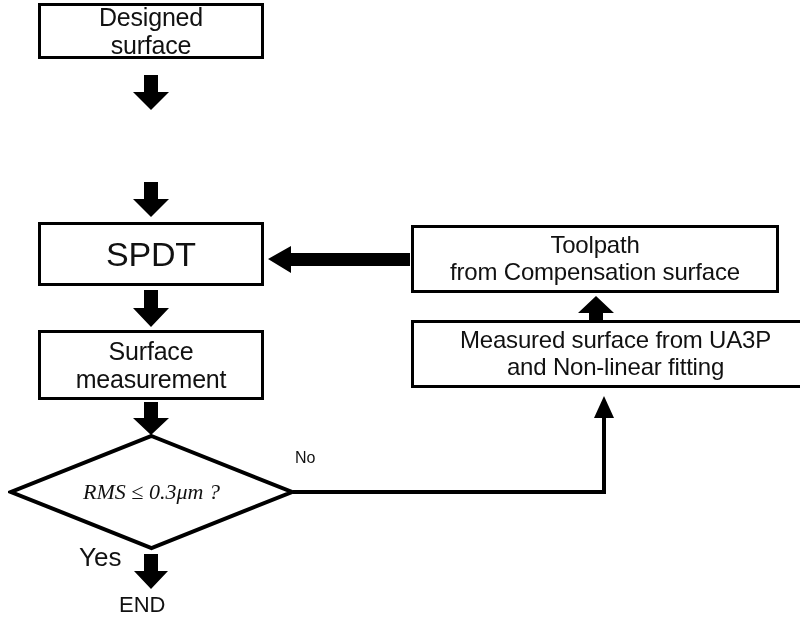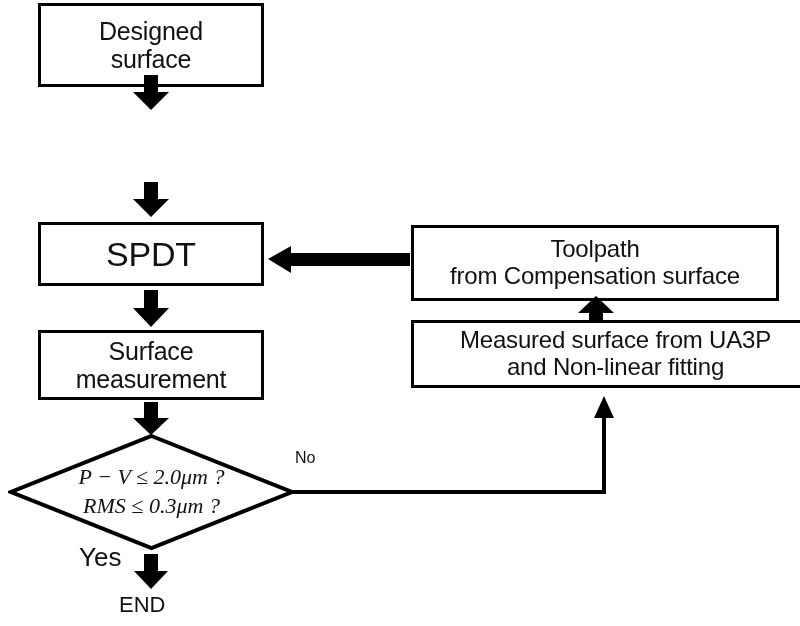--- a/index.html
+++ b/index.html
@@ -28,25 +28,25 @@
     text-align: center;
     color: #111111;
     font-family: "Liberation Sans", sans-serif;
     line-height: 1.12;
     letter-spacing: -0.2px;
   }
   .node .txt {
     display: block;
     white-space: pre-line;
   }
-  #node-designed { left: 38px;  top: 3px;   width: 226px; height: 84px;  font-size: 25px; }
+  #node-designed { left: 38px;  top: 3px;   width: 226px; height: 56px;  font-size: 25px; }
   #node-cnc      { left: 38px;  top: 114px; width: 226px; height: 62px;  font-size: 25px; }
   #node-spdt     { left: 38px;  top: 222px; width: 226px; height: 64px;  font-size: 34px; }
   #node-surfmeas { left: 38px;  top: 330px; width: 226px; height: 70px;  font-size: 25px; }
-  #node-toolpath { left: 411px; top: 225px; width: 368px; height: 76px;  font-size: 24px; }
+  #node-toolpath { left: 411px; top: 225px; width: 368px; height: 68px;  font-size: 24px; }
   #node-measured { left: 411px; top: 320px; width: 409px; height: 68px;  font-size: 24px; }
 
   
   #node-diamond {
     position: absolute;
     left: 8px;
     top: 433px;
     width: 287px;
     height: 118px;
   }
@@ -126,21 +126,20 @@
     <svg width="38" height="34" viewBox="0 0 38 34" aria-hidden="true">
       <polygon points="12,0 26,0 26,16 37,16 19,33 1,16 12,16" fill="#000000"></polygon>
     </svg>
   </div>
 
   <div id="node-diamond">
     <svg width="287" height="118" viewBox="0 0 287 118" aria-hidden="true">
       <polygon points="143.5,3 284,59 143.5,115 3,59" fill="#ffffff" stroke="#000000" stroke-width="4" stroke-linejoin="miter"></polygon>
     </svg>
     <div id="diamond-label">
-      <span>P − V  ≤ 2.0μm ?</span>
       <span>RMS ≤ 0.3μm ?</span>
     </div>
   </div>
 
   <div class="blockarrow" style="left:133px; top:554px;">
     <svg width="36" height="36" viewBox="0 0 36 36" aria-hidden="true">
       <polygon points="11,0 25,0 25,17 35,17 18,35 1,17 11,17" fill="#000000"></polygon>
     </svg>
   </div>
   <div class="free-label" id="label-yes">Yes</div>

